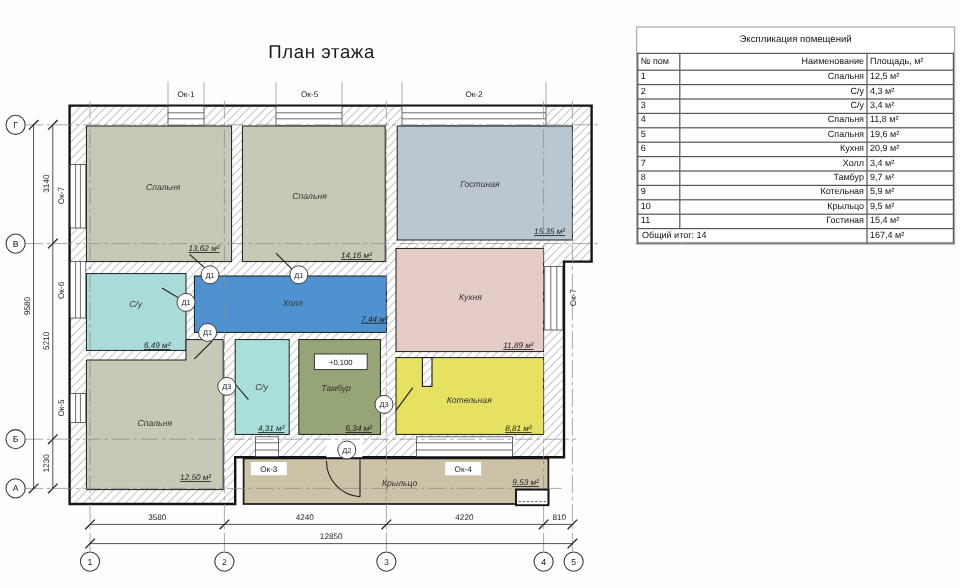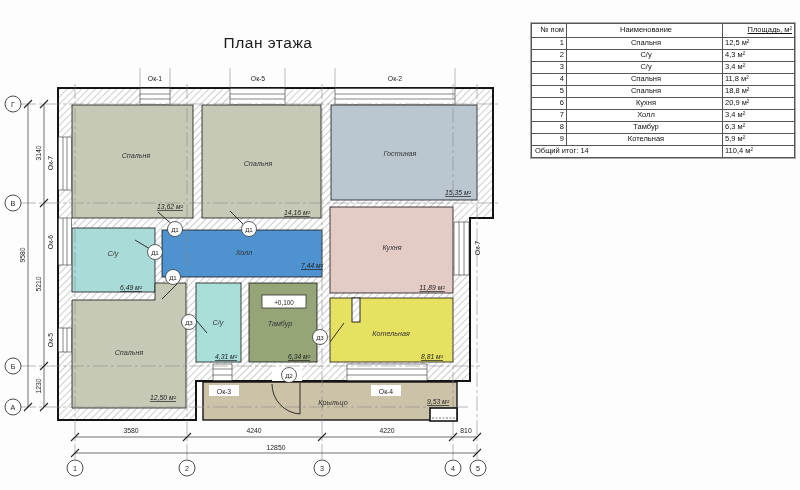--- a/index.html
+++ b/index.html
@@ -29,24 +29,24 @@
 
   
   .sched { position:absolute; left:530px; top:22px; width:264px;
            border:0.5px solid #aaa; background:#fff; }
   .sched-title { text-align:center; font-size:8px; padding:5px 0 7px 0; color:#111; }
   table.sched-table { width:100%; border-collapse:collapse; font-size:7.5px; color:#111;
                       border:1.5px solid #222; }
   .sched-table th, .sched-table td { border:0.7px solid #555; font-weight:normal; }
   .sched-table th { padding:2px 2px; line-height:1.15; }
   .sched-table td { height:11px; padding:0 2px; line-height:1; }
-  .c-num  { width:30px; text-align:right; }
-  .c-name { text-align:center; padding-left:5px !important;margin-left:48px; }
+  .c-num  { width:30px; text-align:left; }
+  .c-name { text-align:right; padding-left:5px !important;margin-left:48px; }
   .c-area { width:62px; padding-right:7px !important; }
-  th.c-area { text-align:right; padding-right:2px !important;text-decoration:underline; }
+  th.c-area { text-align:left; padding-right:2px !important; }
   .c-total { text-align:left; padding-left:3px !important; }
 </style>
 </head>
 <body>
 
 <svg id="plan-svg" width="524" height="490" viewBox="0 0 524 490" xmlns="http://www.w3.org/2000/svg">
   <defs>
     <pattern id="hatch" width="5" height="5" patternUnits="userSpaceOnUse" patternTransform="rotate(45)">
       <rect width="5" height="5" fill="#ffffff"></rect>
       <line x1="0" y1="0" x2="0" y2="5" stroke="#9a9a9a" stroke-width="1"></line>
@@ -249,20 +249,21 @@
     <circle class="grid-bubble" cx="13" cy="203" r="8"></circle>
       <text class="grid-text" x="13" y="205.5" text-anchor="middle">В</text>
     <circle class="grid-bubble" cx="13" cy="366" r="8"></circle>
       <text class="grid-text" x="13" y="368.5" text-anchor="middle">Б</text>
     <circle class="grid-bubble" cx="13" cy="407" r="8"></circle>
       <text class="grid-text" x="13" y="409.5" text-anchor="middle">А</text>
   </g>
 </svg>
 
 <div class="sched">
+  <div class="sched-title">Экспликация помещений</div>
   <table class="sched-table">
     <thead>
       <tr>
         <th class="c-num">№ пом</th>
         <th class="c-name">Наименование</th>
         <th class="c-area">Площадь, м²</th>
       </tr>
     </thead>
     <tbody>
       <tr>
@@ -281,43 +282,53 @@
           <td class="c-area">3,4 м²</td>
         </tr>
       <tr>
           <td class="c-num">4</td>
           <td class="c-name">Спальня</td>
           <td class="c-area">11,8 м²</td>
         </tr>
       <tr>
           <td class="c-num">5</td>
           <td class="c-name">Спальня</td>
-          <td class="c-area">18,8 м²</td>
+          <td class="c-area">19,6 м²</td>
         </tr>
       <tr>
           <td class="c-num">6</td>
           <td class="c-name">Кухня</td>
           <td class="c-area">20,9 м²</td>
         </tr>
       <tr>
           <td class="c-num">7</td>
           <td class="c-name">Холл</td>
           <td class="c-area">3,4 м²</td>
         </tr>
       <tr>
           <td class="c-num">8</td>
           <td class="c-name">Тамбур</td>
-          <td class="c-area">6,3 м²</td>
+          <td class="c-area">9,7 м²</td>
         </tr>
       <tr>
           <td class="c-num">9</td>
           <td class="c-name">Котельная</td>
           <td class="c-area">5,9 м²</td>
         </tr>
+      <tr>
+          <td class="c-num">10</td>
+          <td class="c-name">Крыльцо</td>
+          <td class="c-area">9,5 м²</td>
+        </tr>
+      <tr>
+          <td class="c-num">11</td>
+          <td class="c-name">Гостиная</td>
+          <td class="c-area">15,4 м²</td>
+        </tr>
     </tbody>
     <tfoot>
       <tr>
         <td colspan="2" class="c-total">Общий итог: 14</td>
-        <td class="c-area">110,4 м²</td>
+        <td class="c-area">167,4 м²</td>
       </tr>
     </tfoot>
   </table>
 </div>
 
 </body></html>

